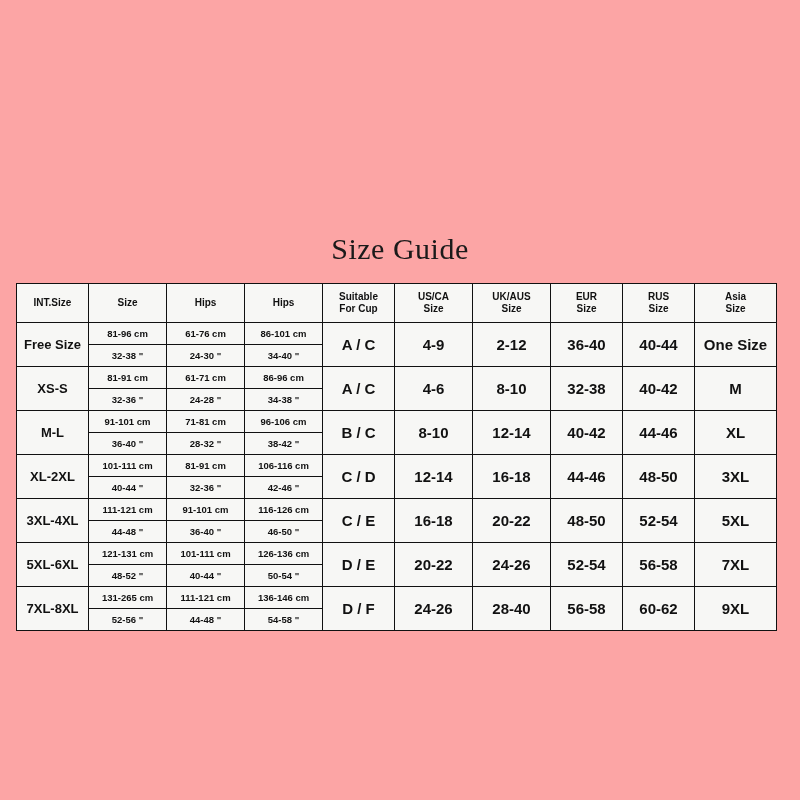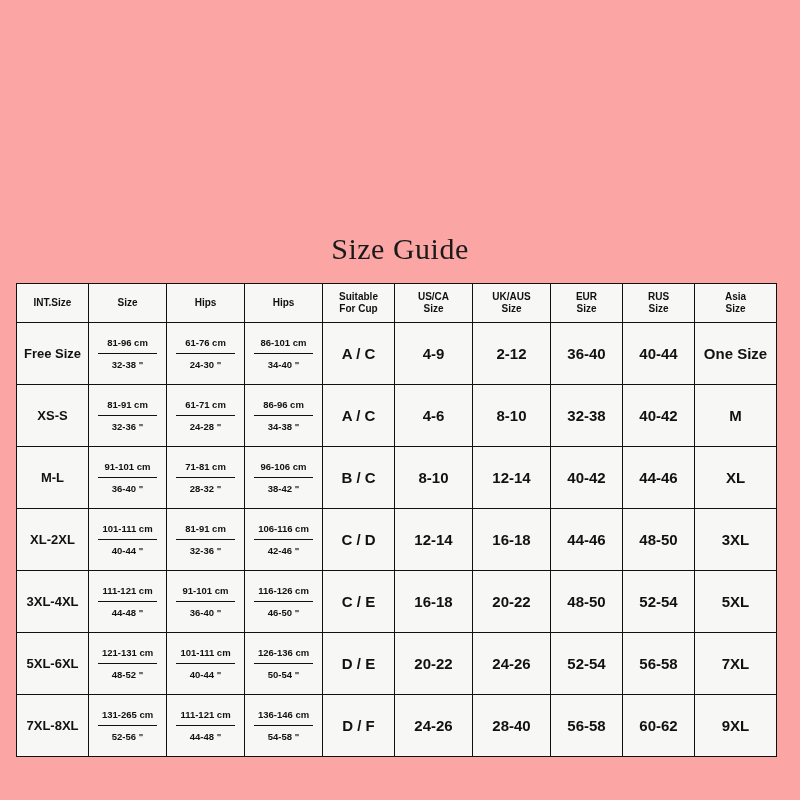--- a/index.html
+++ b/index.html
@@ -54,21 +54,21 @@
     height: 38px;
     font-size: 10.5px;
     line-height: 12px;
   }
   .hdr-two-line { line-height: 12px; }
   tbody td.label-cell {
     height: 43px;
     font-size: 13px;
   }
   tbody td.measure {
-    padding: 9px;
+    padding: 0;
     height: 43px;
   }
   tbody td.measure .cm,
   tbody td.measure .inch {
     height: 21px;
     line-height: 21px;
     font-size: 9.5px;
     font-weight: bold;
   }
   tbody td.measure .cm {

